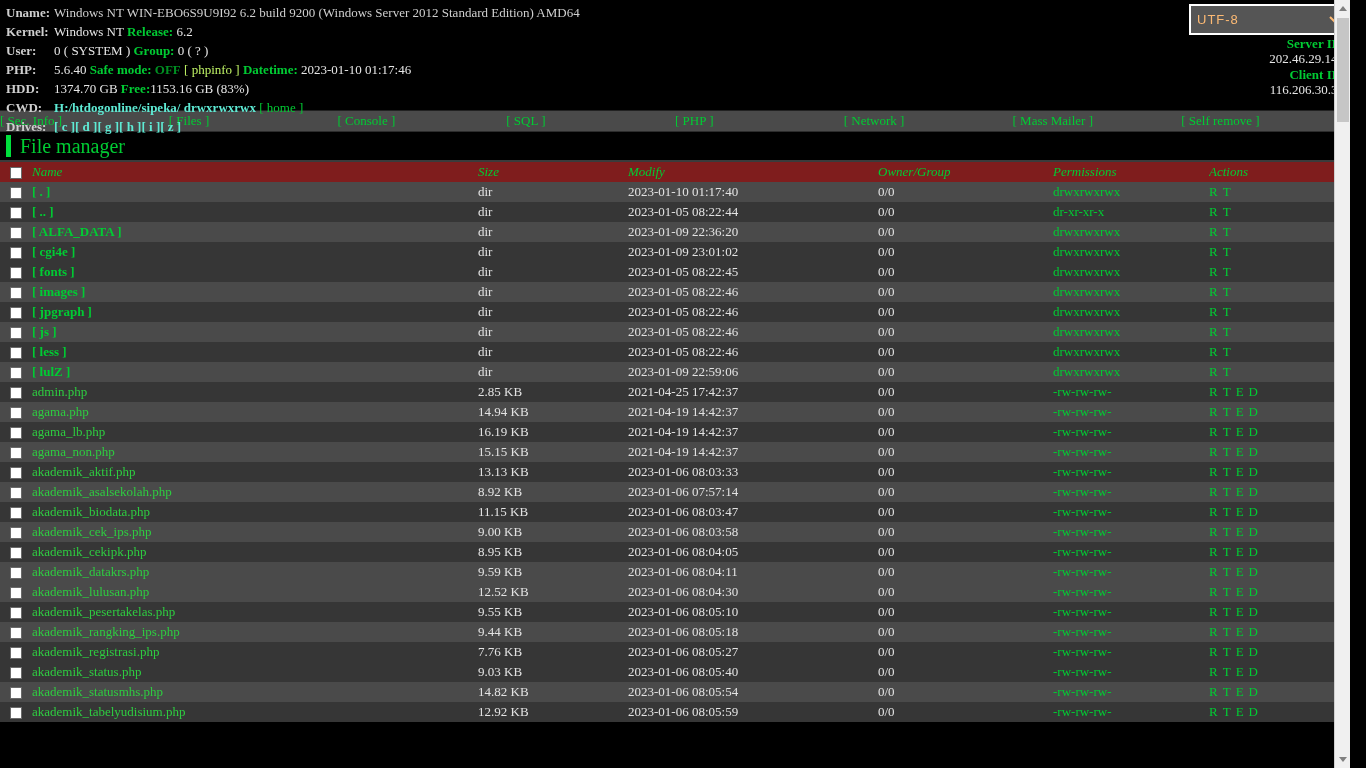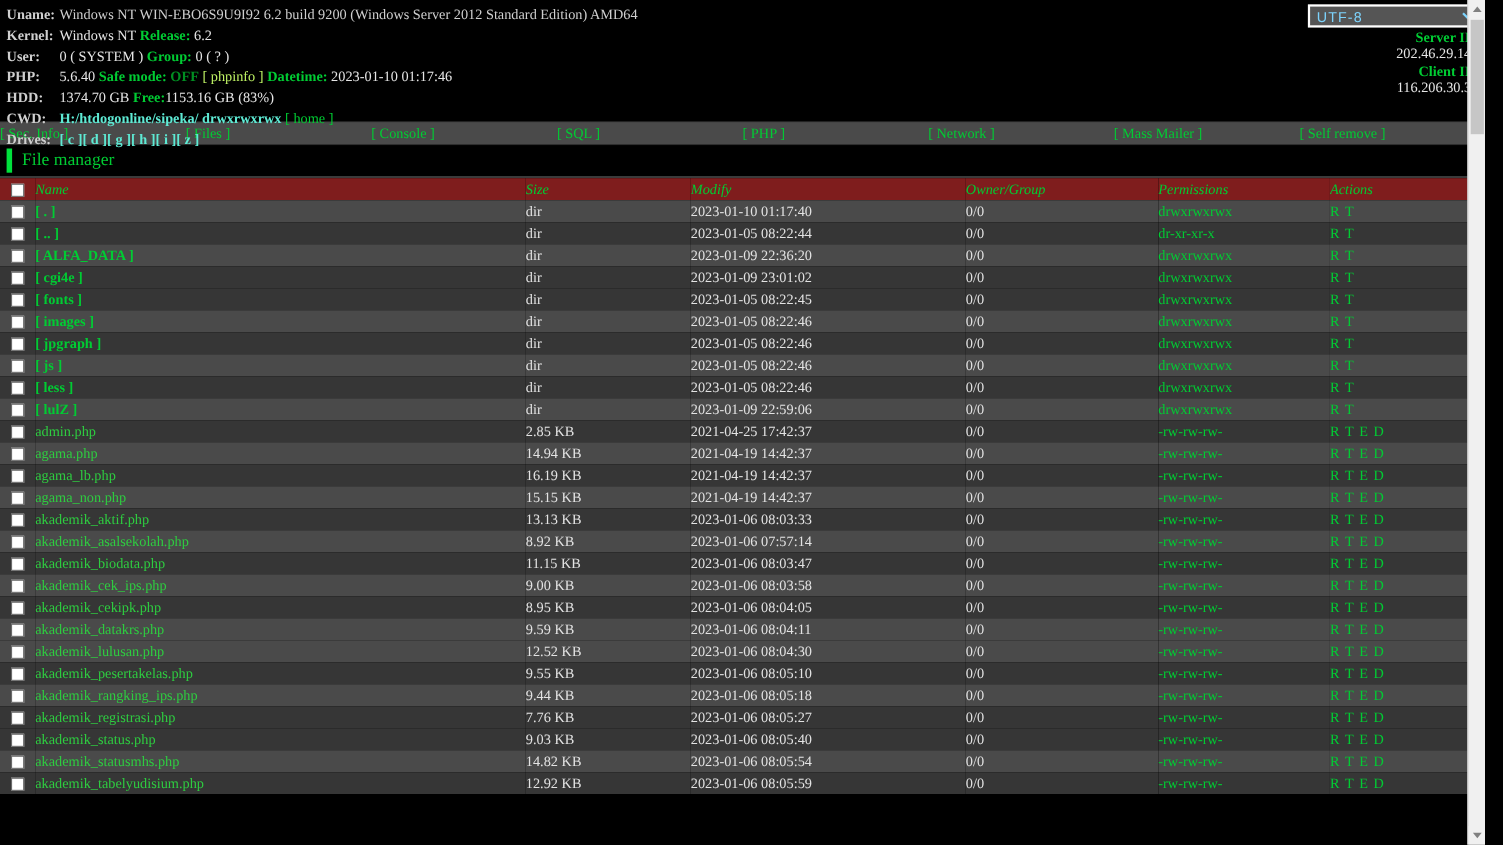--- a/index.html
+++ b/index.html
@@ -50,26 +50,26 @@
   
   .rightblock {
     position: absolute;
     top: 4px;
     right: 6px;
     text-align: right;
     width: 260px;
   }
   select.charset {
     background: #555555;
-    color: #7dd3fc;
+    color: #fdba74;
     border: 2px solid #ffffff;
     font-family: "Liberation Sans", sans-serif;
     font-size: 13px;
     width: 155px;
-    height: 21px;
+    height: 31px;
     padding: 1px 2px;
     letter-spacing: 1px;
   }
   .iplabel {
     color: #00cc33;
     font-weight: bold;
     font-size: 13px;
     line-height: 15px;
     margin-top: 1px;
   }
@@ -108,21 +108,21 @@
     border-bottom: 2px solid #3b3b3b;
   }
   .titlebar .bar {
     width: 5px;
     height: 22px;
     background: #00e03c;
     margin-right: 9px;
   }
   .titlebar .txt {
     color: #00cc33;
-    font-size: 16px;
+    font-size: 20px;
     line-height: 20px;
   }
 
   
   table.files {
     width: 1350px;
     border-collapse: collapse;
     table-layout: fixed;
   }
   table.files th, table.files td {

